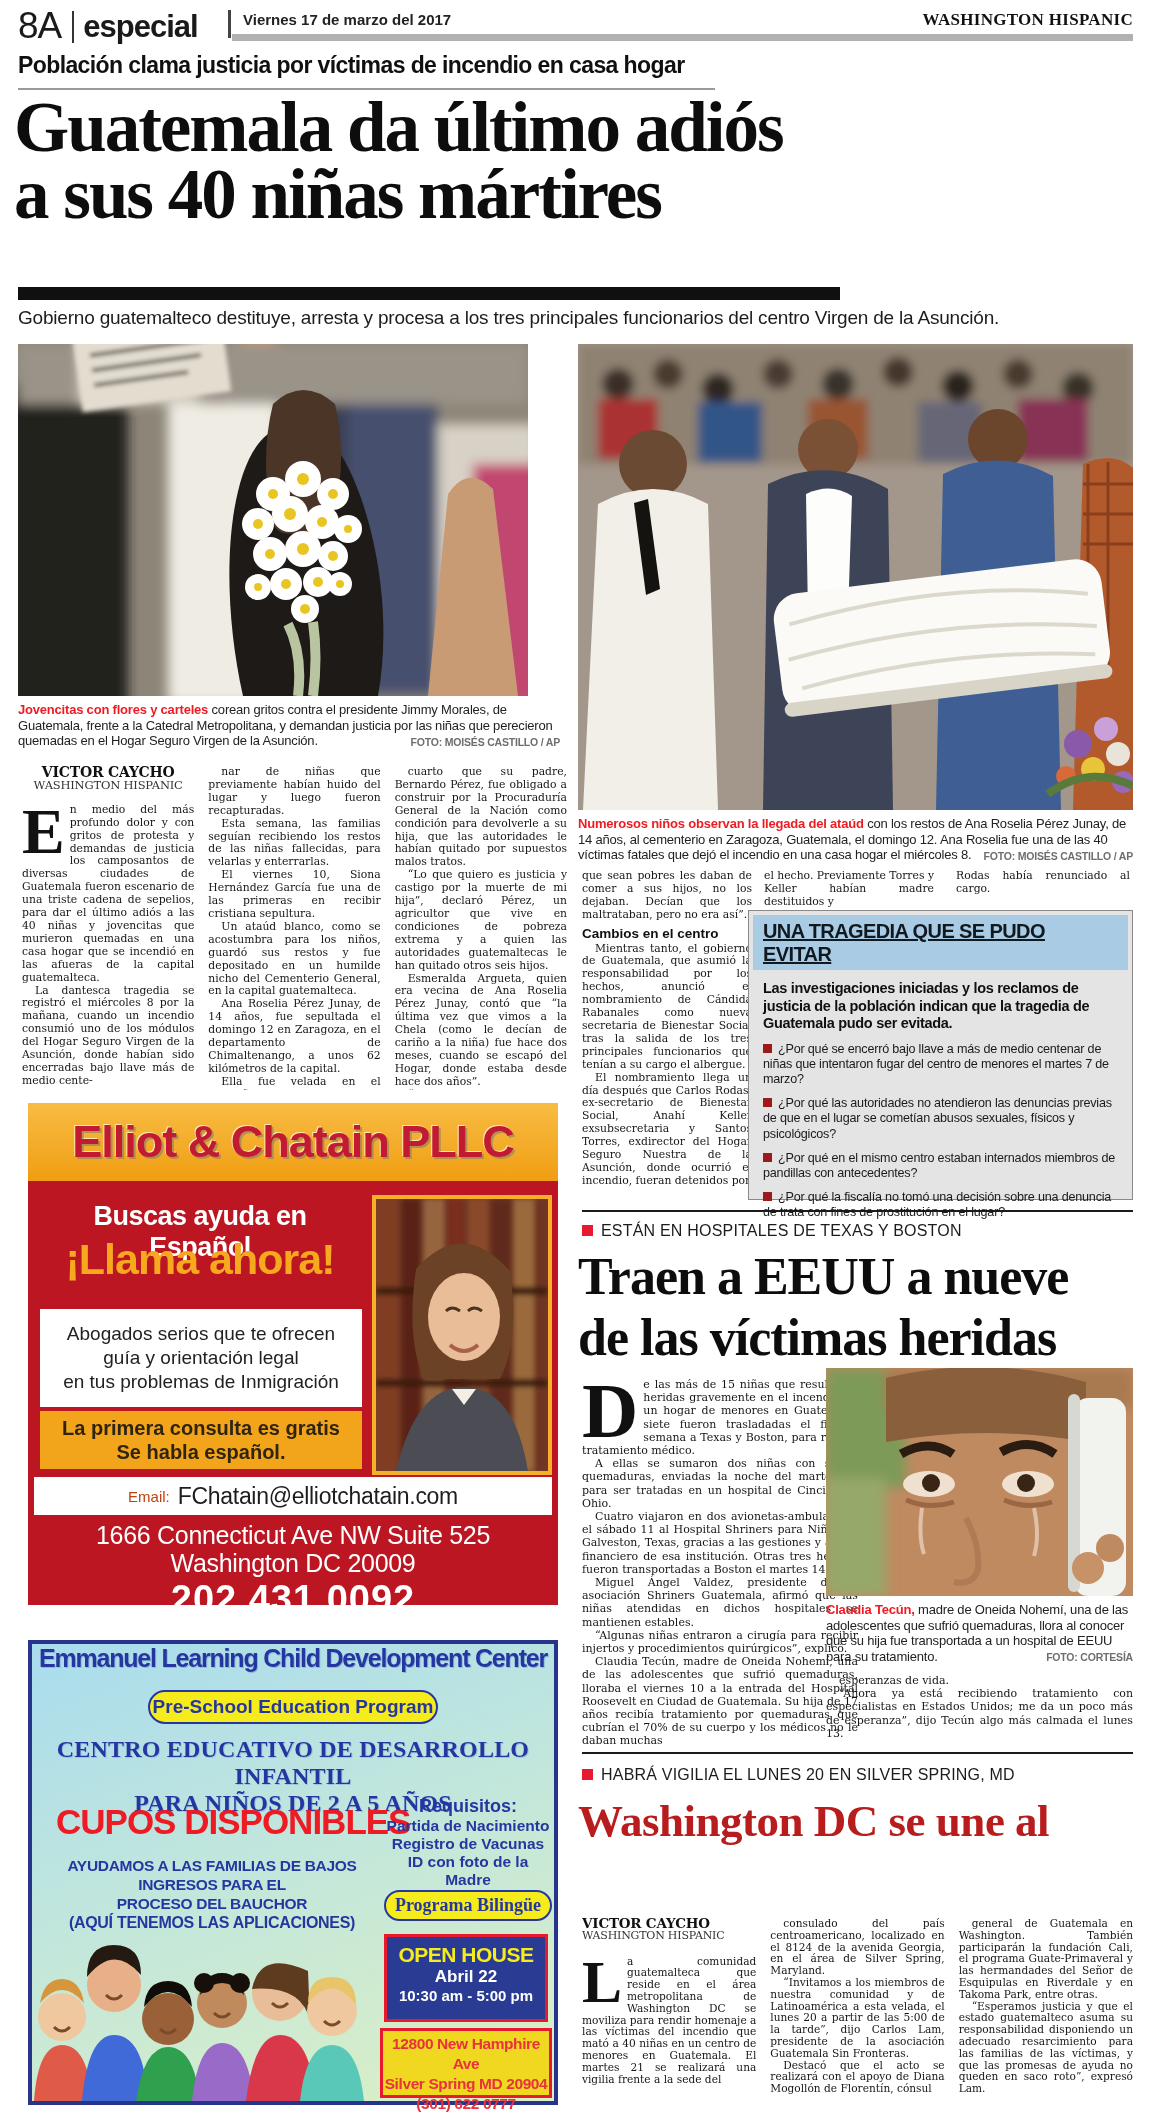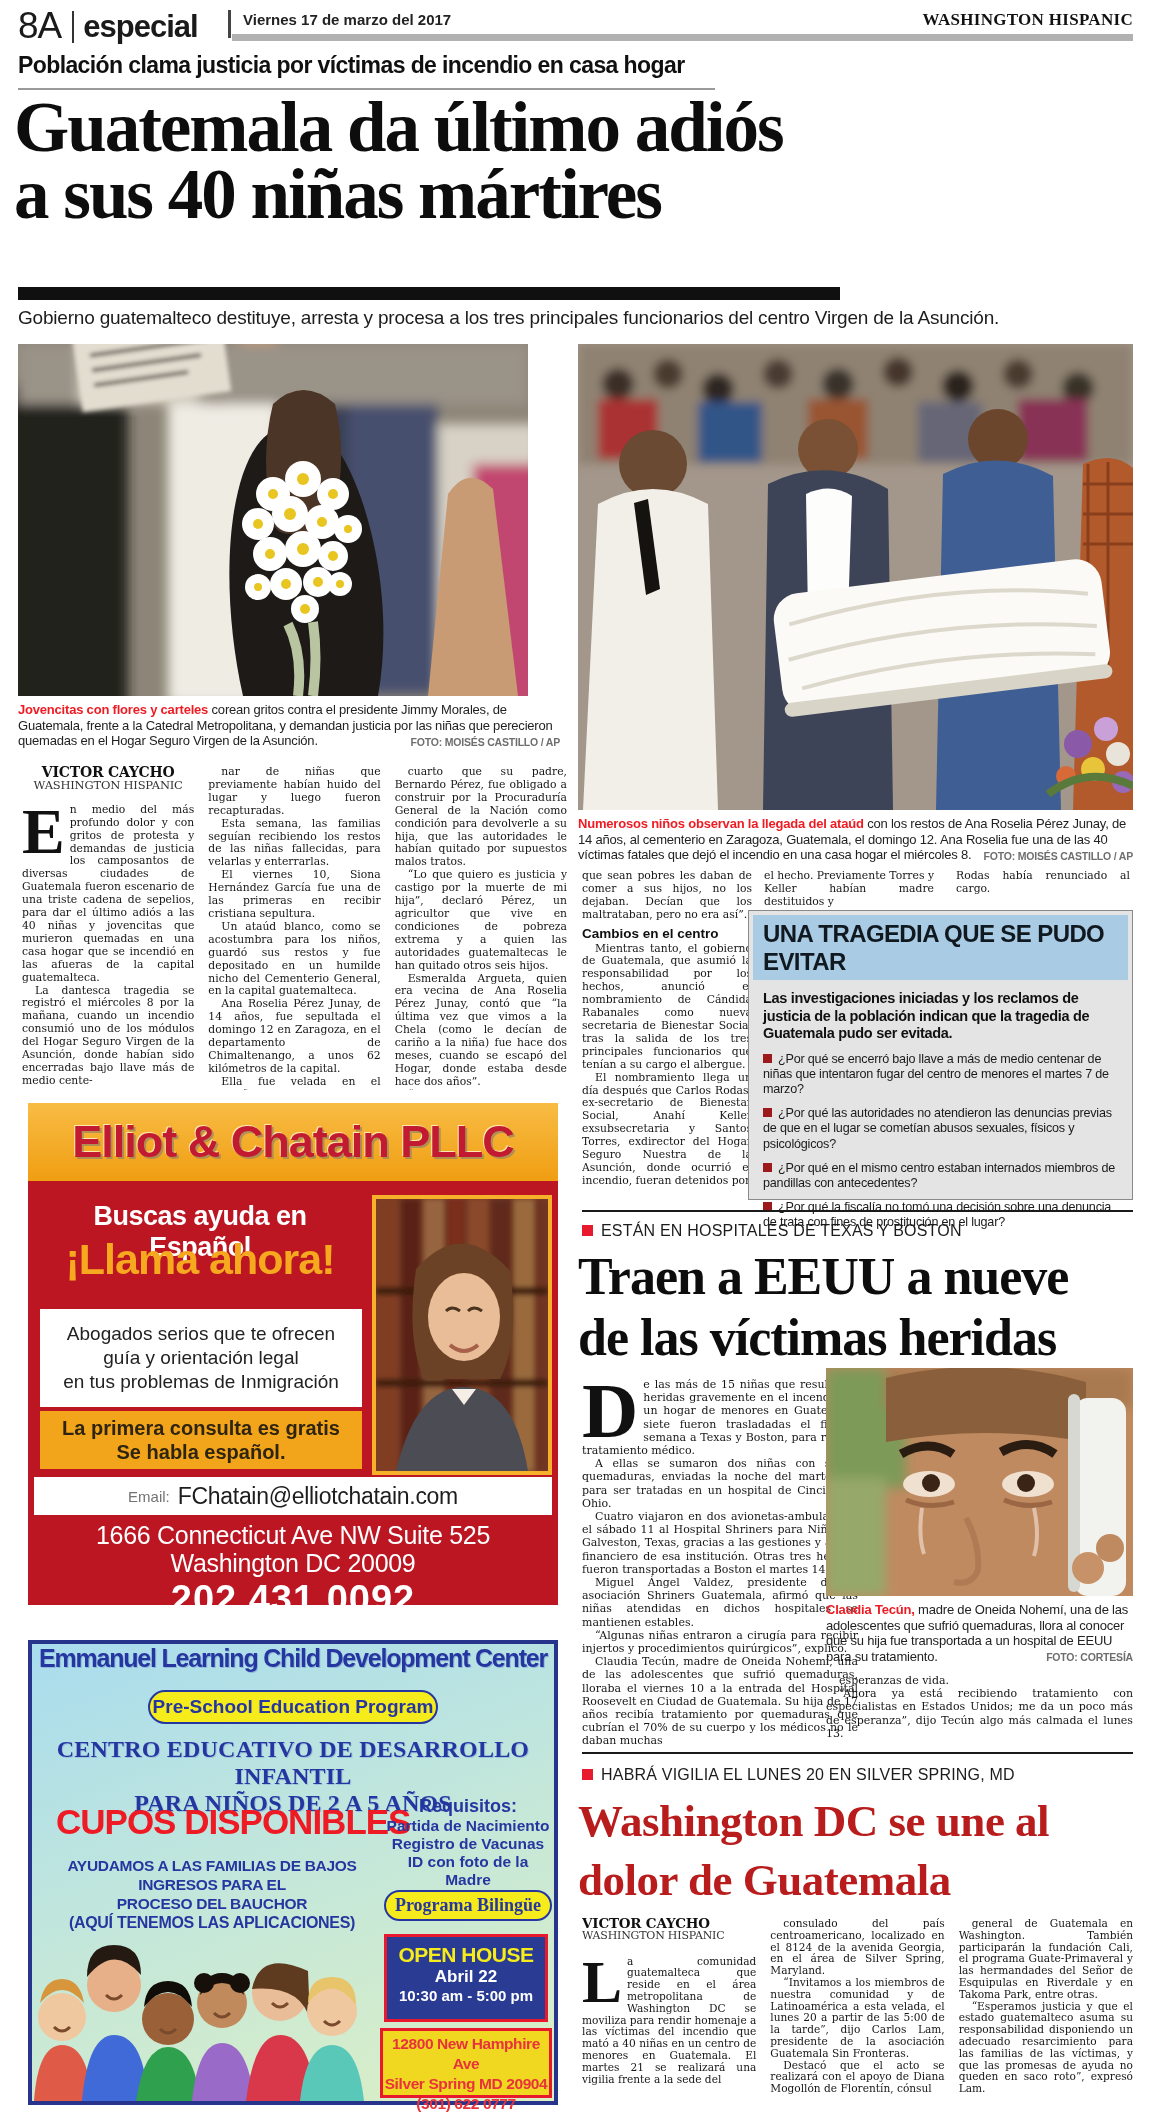--- a/index.html
+++ b/index.html
@@ -45,21 +45,21 @@
   #s1-left{font-size:10.8px;line-height:12.9px;}
   .s1r{font-size:10.8px;line-height:12.9px;overflow:hidden;}
   .dropcap{float:left;font-family:"Liberation Serif",serif;font-weight:700;
            font-size:64px;line-height:50px;padding:3px 5px 0 0;color:#111;}
   .subhead{font-family:"Liberation Sans",sans-serif;font-size:13.5px;font-weight:700;
            margin:6px 0 2px 0;color:#101010;}
 
   
   .sbox{left:748px;top:910px;width:385px;height:290px;background:#e4e4e4;border:1px solid #8a8a8a;box-sizing:border-box;}
   .sbox-band{background:#a9cbe3;margin:4px;padding:5px 10px 4px 10px;}
-  .sbox-title{font-size:24px;font-weight:700;color:#101820;letter-spacing:-.6px;}
+  .sbox-title{font-size:20px;font-weight:700;color:#101820;letter-spacing:-.6px;text-decoration:underline;}
   .sbox-body{padding:6px 14px 0 14px;}
   .sbox-intro{font-size:14.5px;line-height:17.5px;font-weight:700;color:#101010;letter-spacing:-.3px;}
   .sbox-list{margin-top:9px;}
   .sbox-list p{margin:0 0 9px 0;font-size:12.6px;line-height:15.2px;color:#1a1a1a;letter-spacing:-.2px;}
   .sbox-list p::before{content:"";display:inline-block;width:9px;height:9px;background:#9c1a1c;margin-right:6px;}
 
   
   .rule{height:2px;background:#1a1a1a;}
   .kick{font-size:16px;color:#1c1c1c;letter-spacing:.2px;}
   .kick .sq{display:inline-block;width:11px;height:11px;background:#e8192c;margin-right:8px;}
@@ -86,21 +86,21 @@
           color:#f6a91e;font-size:43px;font-weight:700;letter-spacing:-1px;}
   .ad1-white{position:absolute;left:12px;top:206px;width:322px;height:98px;background:#fff;
              display:flex;flex-direction:column;justify-content:center;text-align:center;
              font-size:19px;line-height:24px;color:#222;}
   .ad1-gold{position:absolute;left:12px;top:308px;width:322px;height:58px;background:#f2a41a;
             display:flex;flex-direction:column;justify-content:center;text-align:center;
             font-size:20px;line-height:24px;font-weight:700;color:#2e2410;}
   .ad1-photo{position:absolute;left:344px;top:92px;width:172px;height:272px;border:4px solid #f6b02a;background:#7a3b2a;overflow:hidden;}
   .ad1-email{position:absolute;left:6px;top:374px;width:518px;height:38px;background:#fff;
              display:flex;align-items:center;justify-content:center;gap:8px;}
-  .ad1-email-label{font-size:15px;color:#737373;}
+  .ad1-email-label{font-size:15px;color:#c2410c;}
   .ad1-email-addr{font-size:23px;color:#1d1d1d;letter-spacing:-.3px;}
   .ad1-addr{position:absolute;left:0;top:418px;width:530px;text-align:center;color:#fff;}
   .ad1-a1{font-size:25px;line-height:28px;letter-spacing:-.3px;}
   .ad1-a2{font-size:25px;line-height:28px;letter-spacing:-.3px;}
   .ad1-phone{font-size:38px;line-height:44px;font-weight:700;letter-spacing:1px;}
 
   
   .ad2{left:28px;top:1640px;width:530px;height:465px;box-sizing:border-box;border:4px solid #27348b;
        background:linear-gradient(160deg,#a9dcee 0%,#c6e8d8 55%,#dcefc4 100%);}
   .ad2-title{position:absolute;left:0;top:0;width:522px;text-align:center;color:#2636a0;
@@ -515,21 +515,20 @@
       </svg>
     </div>
   </div>
 
   <div class="abs rule" style="left:582px;top:1752px;width:551px;"></div>
   <div class="abs kick" style="left:582px;top:1766px;">
     <span class="sq"></span><span>HABRÁ VIGILIA EL LUNES 20 EN SILVER SPRING, MD</span>
   </div>
   <div class="abs headline3">
     <div>Washington DC se une al</div>
-    <div>dolor de Guatemala</div>
   </div>
   <div class="abs cols bodytext" id="s3cols" style="left:582px;top:1918px;width:551px;height:190px;">
     <div class="col">
       <div class="byline">
         <div class="by-name">VÍCTOR CAYCHO</div>
         <div class="by-org">WASHINGTON HISPANIC</div>
       </div>
       <p class="para"><span class="dropcap" style="font-size:60px;line-height:46px;">L</span><span>a comunidad guatemalteca que reside en el área metropolitana de Washington DC se moviliza para rendir homenaje a las víctimas del incendio que mató a 40 niñas en un centro de menores en Guatemala. El martes 21 se realizará una vigilia frente a la sede del</span></p>
     </div>
     <div class="col">

